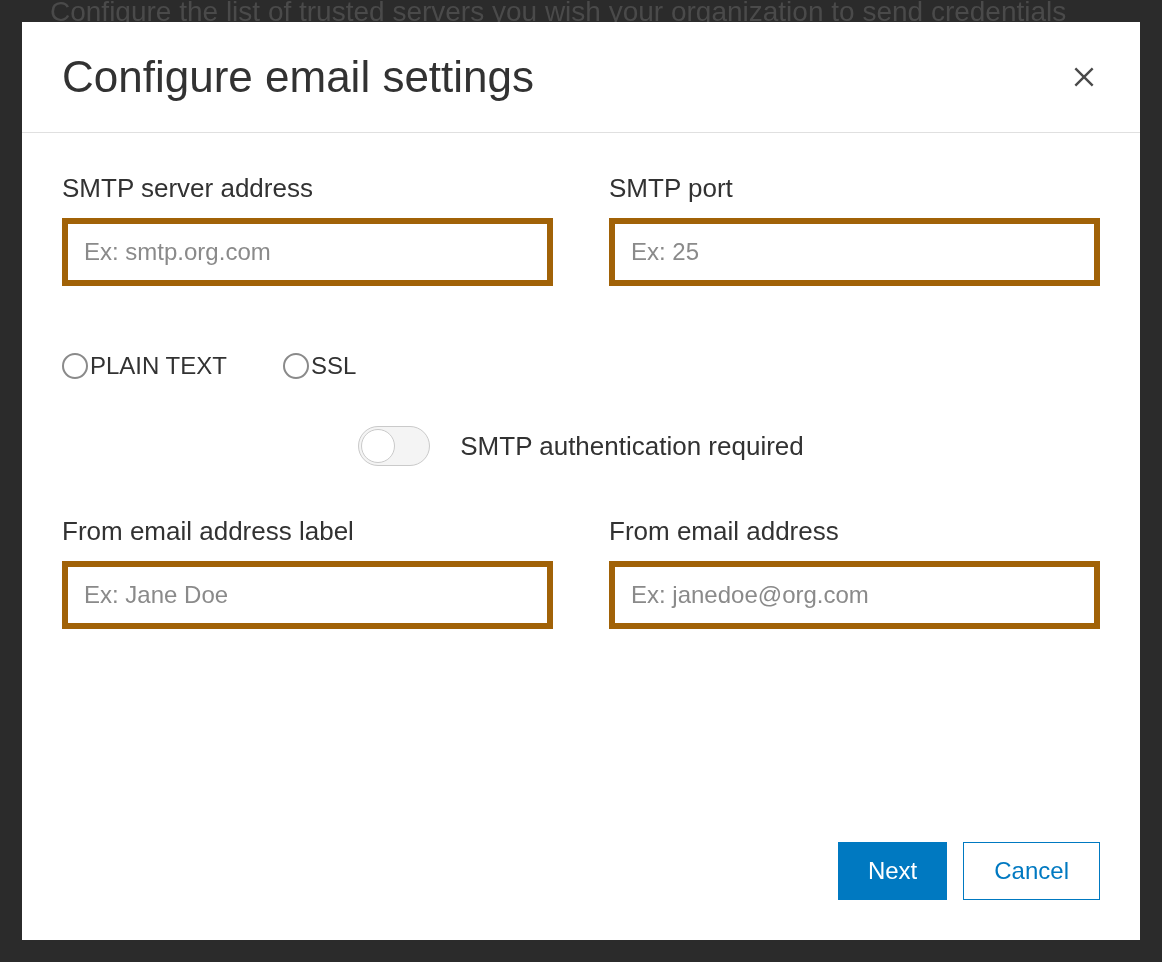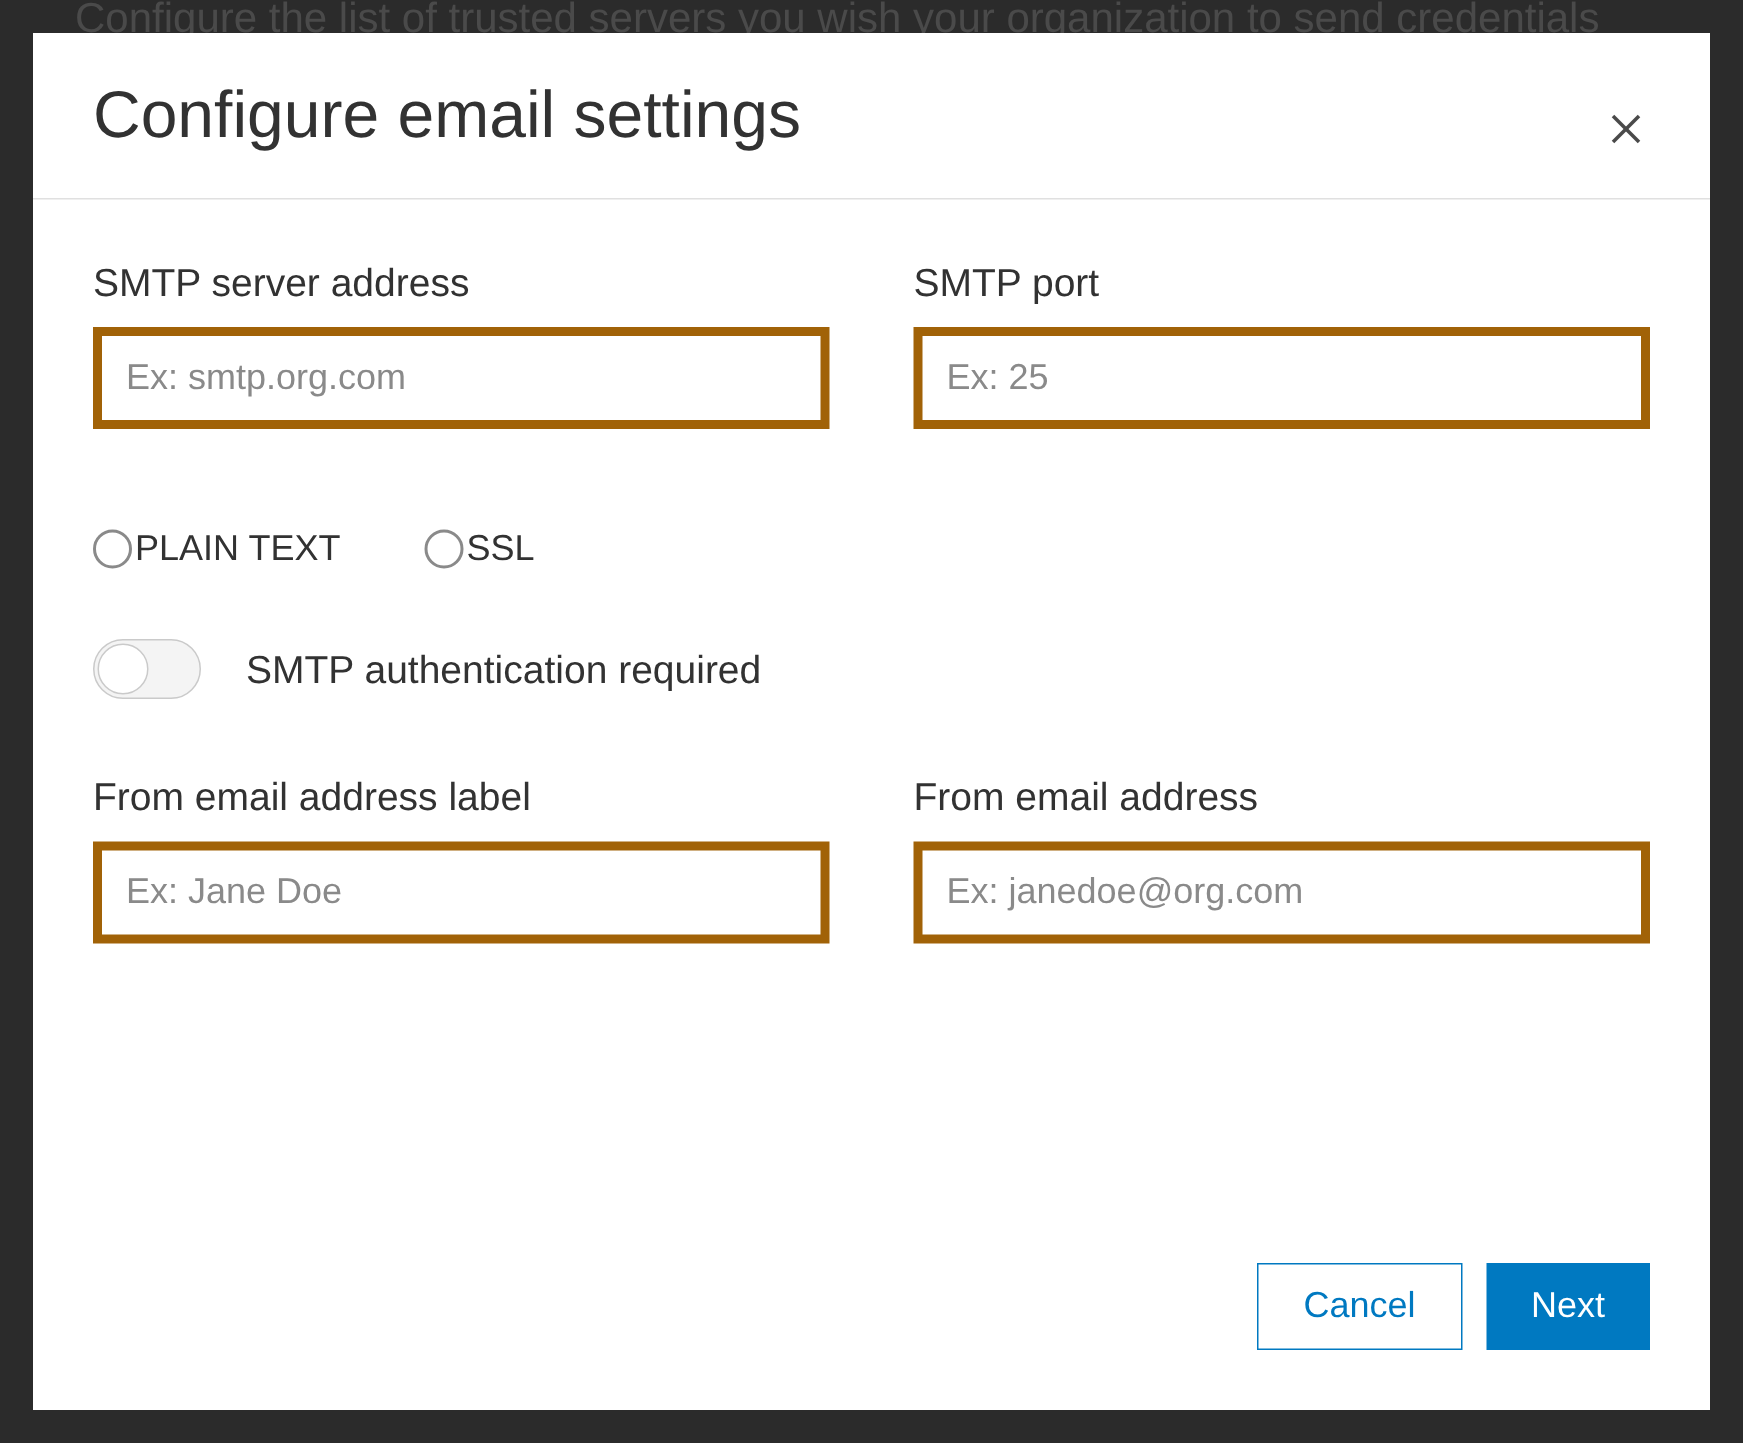--- a/index.html
+++ b/index.html
@@ -28,21 +28,21 @@
       top: 22px;
       left: 22px;
       right: 22px;
       bottom: 22px;
       background: #fff;
       display: flex;
       flex-direction: column;
     }
     .modal-header {
       display: flex;
-      align-items: flex-end;
+      align-items: center;
       justify-content: space-between;
       padding: 30px 40px 30px 40px;
       border-bottom: 1px solid #e0e0e0;
     }
     .modal-title {
       font-size: 44px;
       font-weight: 400;
       color: #323232;
     }
     .close-btn {
@@ -133,20 +133,21 @@
     }
     .radio-label {
       font-size: 24px;
       color: #323232;
     }
     .toggle-row {
       display: flex;
       align-items: center;
       gap: 30px;
       margin-bottom: 50px;
+      justify-content: center;
     }
     .toggle {
       width: 72px;
       height: 40px;
       background: #f4f4f4;
       border: 1px solid #cacaca;
       border-radius: 20px;
       position: relative;
       cursor: pointer;
     }
@@ -242,16 +243,16 @@
         <input class="form-input" type="text" placeholder="Ex: Jane Doe" style="">
       </div>
       <div class="form-group">
         <label class="form-label">From email address</label>
         <input class="form-input" type="text" placeholder="Ex: janedoe@org.com" style="">
       </div>
     </div>
   </div>
 
   <div class="modal-footer">
+    <button class="btn btn-primary">Next</button>
     <button class="btn btn-secondary">Cancel</button>
-    <button class="btn btn-primary">Next</button>
   </div>
 </div>
 
 </body></html>

